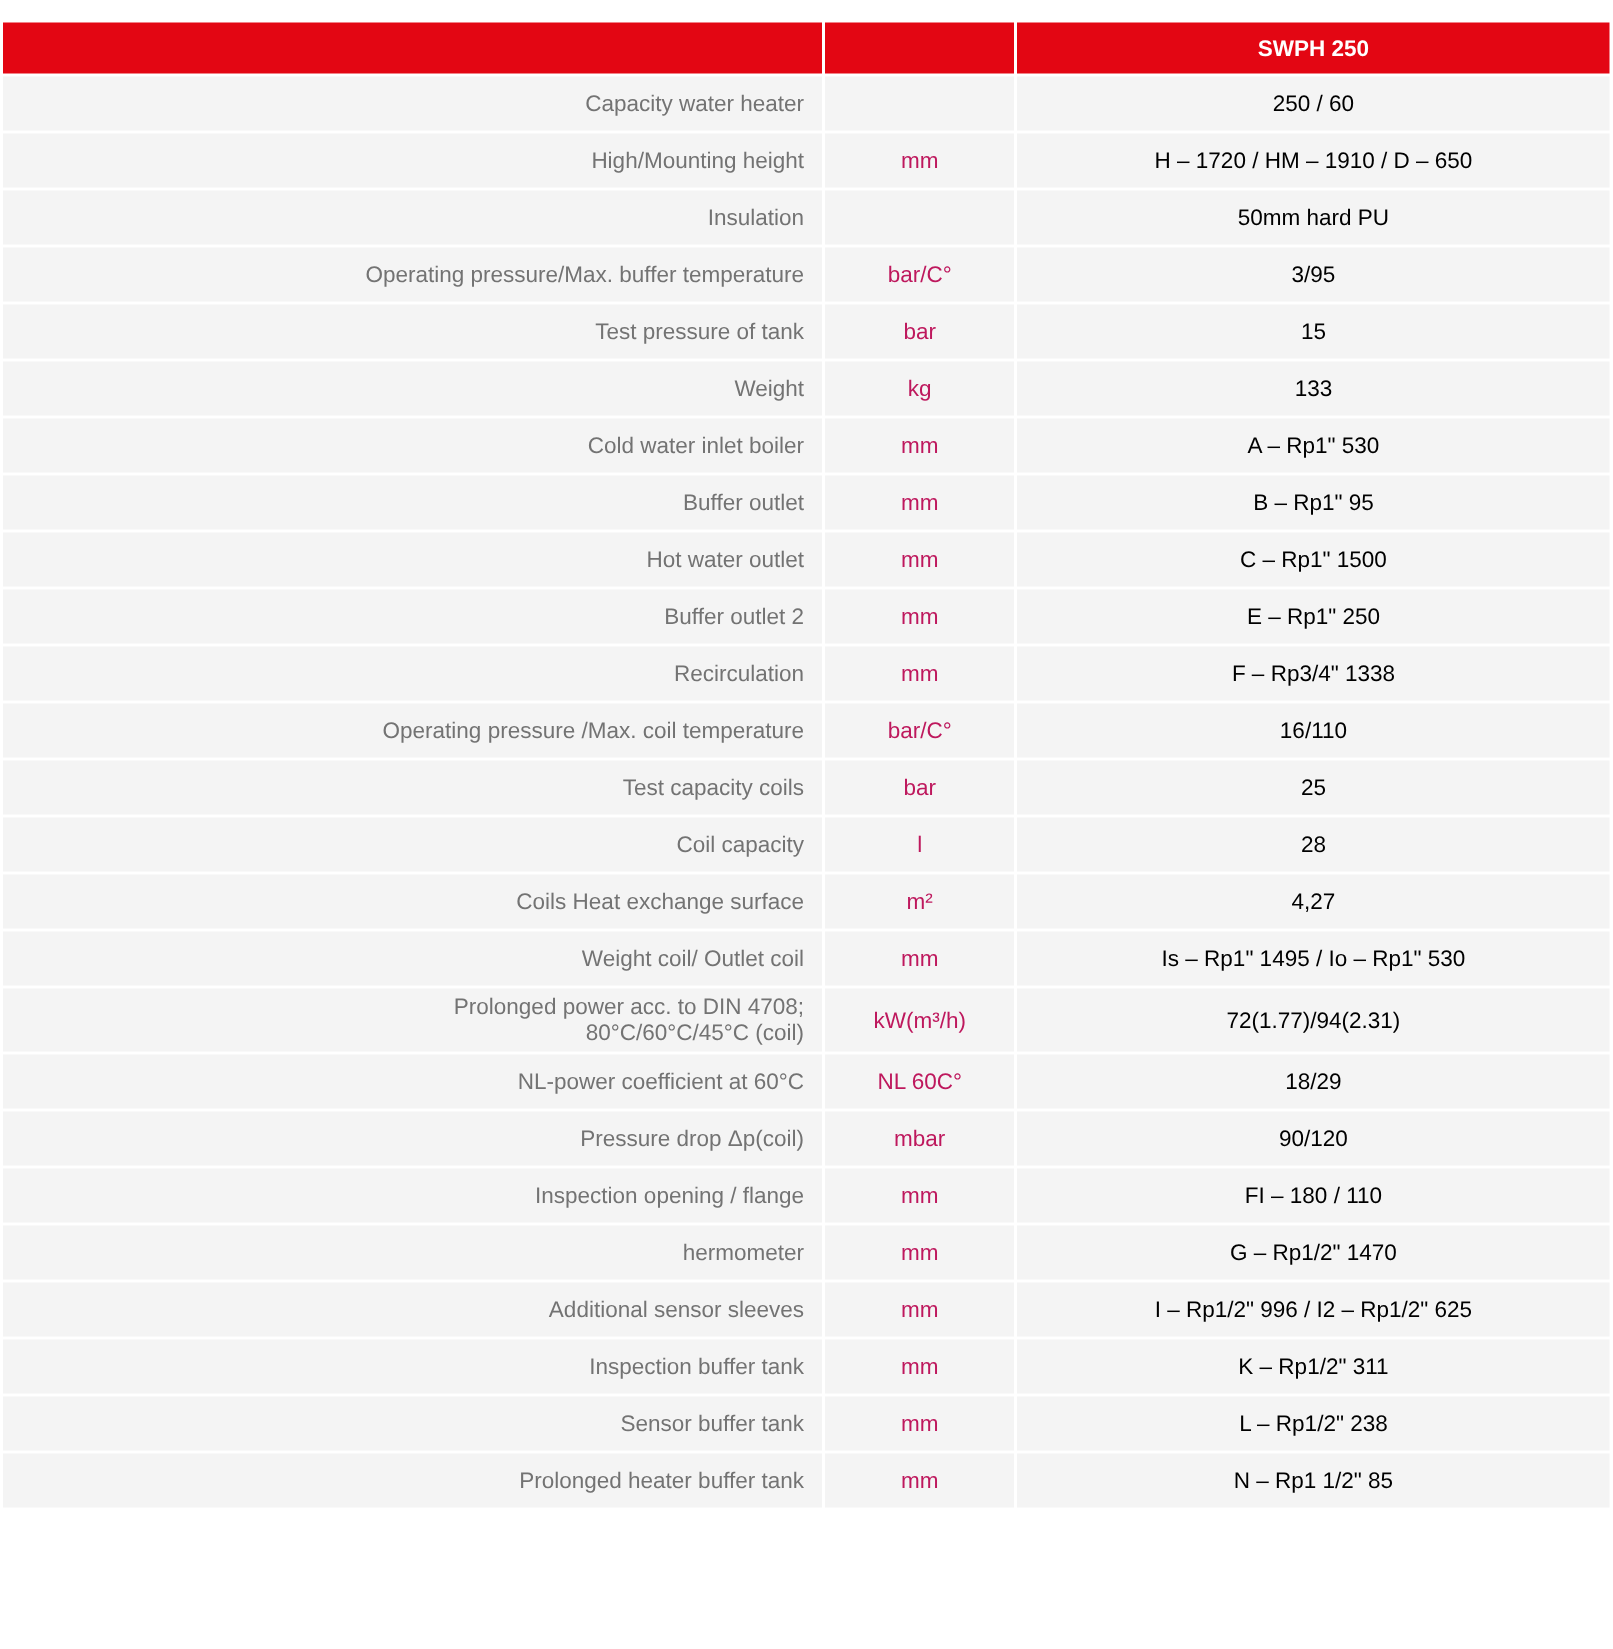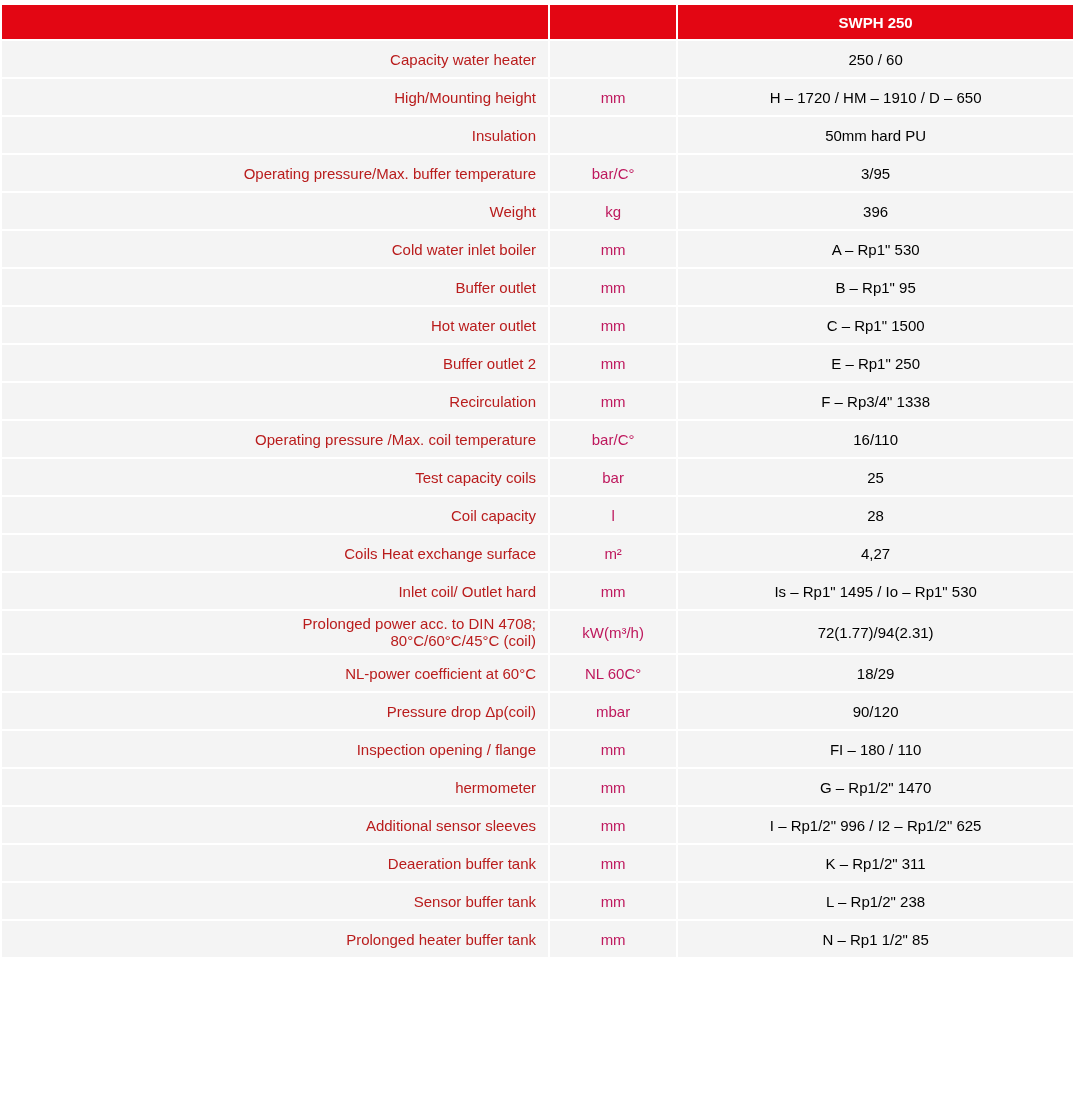--- a/index.html
+++ b/index.html
@@ -5,21 +5,21 @@
   * { box-sizing: border-box; }
   html, body {
     margin: 0;
     padding: 0;
     background: #ffffff;
     width: 1075px;
     font-family: "Liberation Sans", sans-serif;
   }
   .spec-wrap {
     width: 1075px;
-    padding-top: 3px;
+    padding-top: 13px;
   }
   table.spec {
     width: 1075px;
     border-collapse: separate;
     border-spacing: 2px;
     table-layout: fixed;
   }
   col.c1 { width: 545px; }
   col.c2 { width: 126px; }
   col.c3 { width: 394px; }
@@ -35,21 +35,21 @@
   tbody td {
     background: #f4f4f4;
     height: 36px;
     font-size: 15px;
     padding: 4px 0;
     vertical-align: middle;
   }
   td.label {
     text-align: right;
     padding-right: 12px;
-    color: #b91c1c;
+    color: #737373;
     white-space: pre-line;
     line-height: 17px;
   }
   td.unit {
     text-align: center;
     color: #be185d;
   }
   td.value {
     text-align: center;
     color: #000000;
@@ -87,23 +87,28 @@
     <td class="label">Insulation</td>
     <td class="unit"></td>
     <td class="value">50mm hard PU</td>
   </tr>
         <tr>
     <td class="label">Operating pressure/Max. buffer temperature</td>
     <td class="unit">bar/C°</td>
     <td class="value">3/95</td>
   </tr>
         <tr>
+    <td class="label">Test pressure of tank</td>
+    <td class="unit">bar</td>
+    <td class="value">15</td>
+  </tr>
+        <tr>
     <td class="label">Weight</td>
     <td class="unit">kg</td>
-    <td class="value">396</td>
+    <td class="value">133</td>
   </tr>
         <tr>
     <td class="label">Cold water inlet boiler</td>
     <td class="unit">mm</td>
     <td class="value">A – Rp1" 530</td>
   </tr>
         <tr>
     <td class="label">Buffer outlet</td>
     <td class="unit">mm</td>
     <td class="value">B – Rp1" 95</td>
@@ -137,21 +142,21 @@
     <td class="label">Coil capacity</td>
     <td class="unit">l</td>
     <td class="value">28</td>
   </tr>
         <tr>
     <td class="label">Coils Heat exchange surface</td>
     <td class="unit">m²</td>
     <td class="value">4,27</td>
   </tr>
         <tr>
-    <td class="label">Inlet coil/ Outlet hard</td>
+    <td class="label">Weight coil/ Outlet coil</td>
     <td class="unit">mm</td>
     <td class="value">Is – Rp1" 1495 / Io – Rp1" 530</td>
   </tr>
         <tr>
     <td class="label">Prolonged power acc. to DIN 4708;
 80°C/60°C/45°C (coil)</td>
     <td class="unit">kW(m³/h)</td>
     <td class="value">72(1.77)/94(2.31)</td>
   </tr>
         <tr>
@@ -173,21 +178,21 @@
     <td class="label">hermometer</td>
     <td class="unit">mm</td>
     <td class="value">G – Rp1/2" 1470</td>
   </tr>
         <tr>
     <td class="label">Additional sensor sleeves</td>
     <td class="unit">mm</td>
     <td class="value">I – Rp1/2" 996  / I2 – Rp1/2" 625</td>
   </tr>
         <tr>
-    <td class="label">Deaeration buffer tank</td>
+    <td class="label">Inspection buffer tank</td>
     <td class="unit">mm</td>
     <td class="value">K – Rp1/2" 311</td>
   </tr>
         <tr>
     <td class="label">Sensor buffer tank</td>
     <td class="unit">mm</td>
     <td class="value">L – Rp1/2" 238</td>
   </tr>
         <tr>
     <td class="label">Prolonged heater buffer tank</td>

